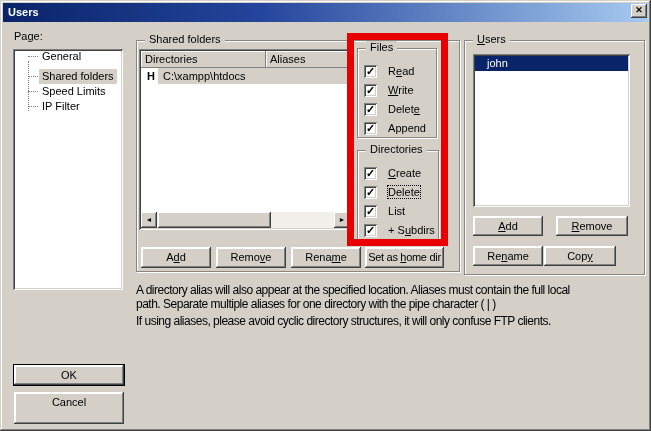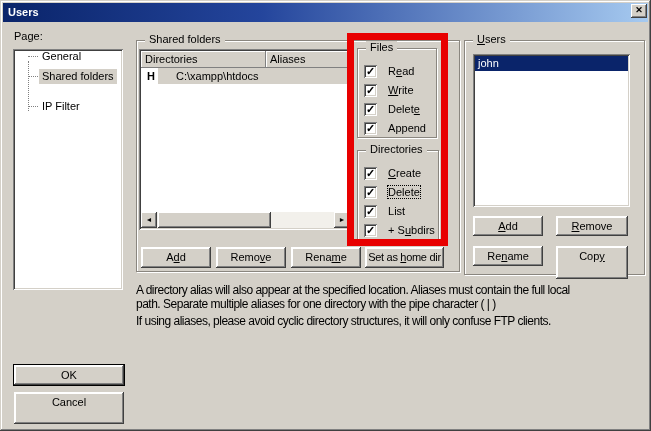--- a/index.html
+++ b/index.html
@@ -46,21 +46,21 @@
   .group-label { position:absolute; top:-8px; left:8px; background:#d4d0c8; padding:0 4px; white-space:nowrap; }
 
   
   .dirlist { position:absolute; left:139px; top:49px; width:213px; height:181px; }
   .hdr-seg {
     position:absolute; top:2px; height:17px; background:#d4d0c8; line-height:17px; padding-left:4px;
     box-shadow: inset -1px -1px 0 #808080, inset 1px 1px 0 #ffffff;
   }
   .dir-row { position:absolute; left:2px; right:2px; top:19px; height:16px; line-height:16px; }
   .dir-flag { position:absolute; left:6px; font-weight:bold; }
-  .dir-sel { position:absolute; left:17px; right:0; top:0; bottom:0; background:#d4d0c8; padding-left:18px; white-space:nowrap; }
+  .dir-sel { position:absolute; left:17px; right:0; top:0; bottom:0; background:#d4d0c8; padding-left:5px; white-space:nowrap; }
 
   
   .hscroll { position:absolute; left:2px; right:2px; bottom:2px; height:16px; background:#f2f0eb; }
   .sb-btn {
     position:absolute; top:0; width:16px; height:16px; background:#d4d0c8; text-align:center;
     font-size:7px; line-height:16px;
     box-shadow: inset -1px -1px 0 #404040, inset 1px 1px 0 #ffffff, inset -2px -2px 0 #808080;
   }
   .sb-thumb {
     position:absolute; top:0; left:17px; width:113px; height:16px; background:#d4d0c8;
@@ -78,21 +78,21 @@
   .checkbox {
     display:inline-block; width:13px; height:13px; vertical-align:middle; background:#fff; position:relative;
     box-shadow: inset 1px 1px 0 #808080, inset -1px -1px 0 #ffffff, inset 2px 2px 0 #404040, inset -2px -2px 0 #d4d0c8;
   }
   .checkbox .check { position:absolute; left:2px; top:-1px; font-size:11px; font-weight:bold; }
   .perm-label { margin-left:8px; vertical-align:middle; white-space:nowrap; }
   .perm-label.focused { outline:1px dotted #000; }
 
   
   .userlist { position:absolute; left:473px; top:54px; width:157px; height:153px; }
-  .user-row { position:absolute; left:2px; right:2px; top:2px; height:15px; line-height:15px; padding-left:3px;
+  .user-row { position:absolute; left:2px; right:2px; top:2px; height:15px; line-height:15px; padding-left:12px;
     background:#0a246a; color:#fff; }
 
   .note { position:absolute; left:136px; white-space:nowrap; font-size:12px; letter-spacing:-0.5px; }
 
   .annotation {
     position:absolute; left:347px; top:33px; width:101px; height:213px;
     border:7px solid #e80000; z-index:10; pointer-events:none;
   }
   u { text-decoration:underline; }
 </style>
@@ -111,20 +111,24 @@
   <div class="label" style="left:14px; top:30px;">Page:</div>
   <div class="treebox sunken">
     <div class="tree-vline"></div>
     <div class="tree-row" style="top:0;">
       <span class="tree-stub"></span>
       <span class="tree-label">General</span>
     </div>
     <div class="tree-row selected" style="top:20px;">
       <span class="tree-stub"></span>
       <span class="tree-label">Shared folders</span>
+    </div>
+    <div class="tree-row" style="top:35px;">
+      <span class="tree-stub"></span>
+      <span class="tree-label">Speed Limits</span>
     </div>
     <div class="tree-row" style="top:50px;">
       <span class="tree-stub"></span>
       <span class="tree-label">IP Filter</span>
     </div>
   </div>
 
   <div class="groupbox" style="left:136px; top:40px; width:324px; height:232px;">
     <span class="group-label">Shared folders</span>
   </div>
@@ -202,21 +206,21 @@
     <span class="group-label"><u>U</u>sers</span>
   </div>
   <div class="userlist sunken">
     <div class="user-row">
       <span>john</span>
     </div>
   </div>
   <div class="btn" style="left:473px; top:216px; width:70px; height:20px; line-height:20px;"><u>A</u>dd</div>
   <div class="btn" style="left:556px; top:216px; width:72px; height:20px; line-height:20px;"><u>R</u>emove</div>
   <div class="btn" style="left:473px; top:246px; width:70px; height:20px; line-height:20px;">Re<u>n</u>ame</div>
-  <div class="btn" style="left:556px; top:246px; width:72px; height:33px; line-height:20px;">Cop<u>y</u></div>
+  <div class="btn" style="left:544px; top:246px; width:72px; height:20px; line-height:20px;">Cop<u>y</u></div>
 
   <div class="note" style="top:283px;">A directory alias will also appear at the specified location. Aliases must contain the full local</div>
   <div class="note" style="top:297px;">path. Separate multiple aliases for one directory with the pipe character ( | )</div>
   <div class="note" style="top:314px;">If using aliases, please avoid cyclic directory structures, it will only confuse FTP clients.</div>
 
   <div class="btn btn-default" style="left:13px; top:364px; width:112px; height:22px; line-height:20px;">OK</div>
   <div class="btn" style="left:14px; top:392px; width:110px; height:32px; line-height:21px;">Cancel</div>
 
 </div>
 

